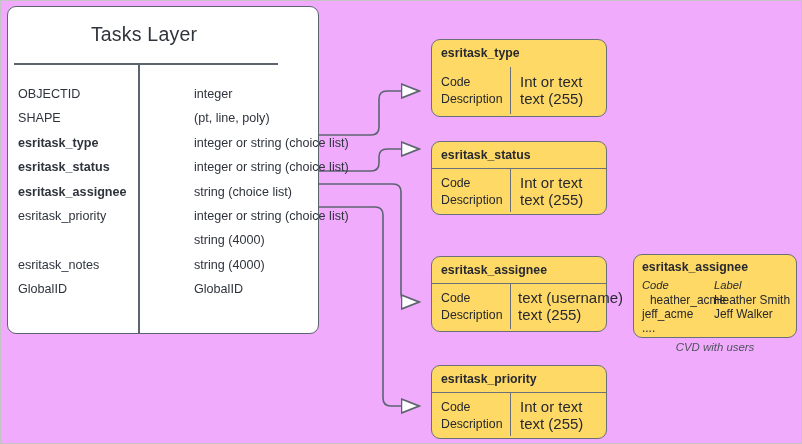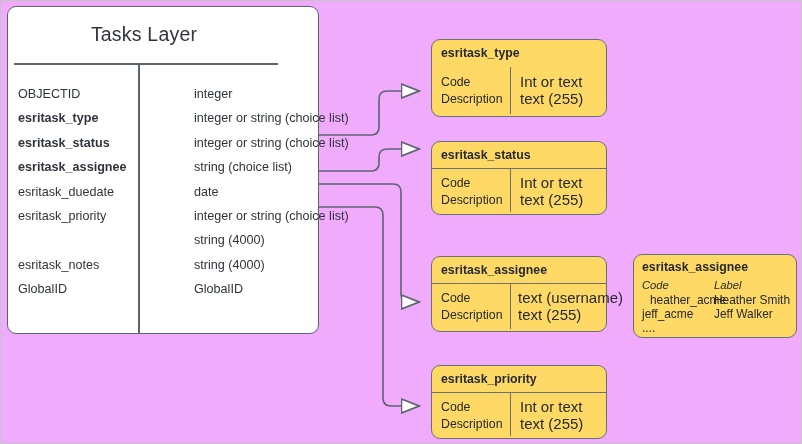--- a/index.html
+++ b/index.html
@@ -212,35 +212,35 @@
   <div class="layer-box">
     <div class="layer-title">Tasks Layer</div>
     <div class="layer-title-rule"></div>
     <div class="layer-col-rule"></div>
     <div class="rows">
 
       <div class="row">
         <span class="fname">OBJECTID</span>
         <span class="ftype">integer</span>
       </div>
+      <div class="row">
+        <span class="fname">SHAPE</span>
+        <span class="ftype">(pt, line, poly)</span>
+      </div>
       <div class="row bold">
         <span class="fname">esritask_type</span>
         <span class="ftype">integer or string (choice list)</span>
       </div>
       <div class="row bold">
         <span class="fname">esritask_status</span>
         <span class="ftype">integer or string (choice list)</span>
       </div>
       <div class="row bold">
         <span class="fname">esritask_assignee</span>
         <span class="ftype">string (choice list)</span>
-      </div>
-      <div class="row">
-        <span class="fname">esritask_duedate</span>
-        <span class="ftype">date</span>
       </div>
       <div class="row">
         <span class="fname">esritask_priority</span>
         <span class="ftype">integer or string (choice list)</span>
       </div>
       <div class="row">
         <span class="ftype">string (4000)</span>
       </div>
       <div class="row">
         <span class="fname">esritask_notes</span>
@@ -321,14 +321,15 @@
     </div>
     <div class="crow" style="top:52px;">
       <span>jeff_acme</span>
       <span class="c2">Jeff Walker</span>
     </div>
     <div class="crow" style="top:66px;">
       <span>....</span>
       <span class="c2"></span>
     </div>
   </div>
+  <div class="cvd-caption">CVD with users</div>
 
 </div>
 
 </body></html>

